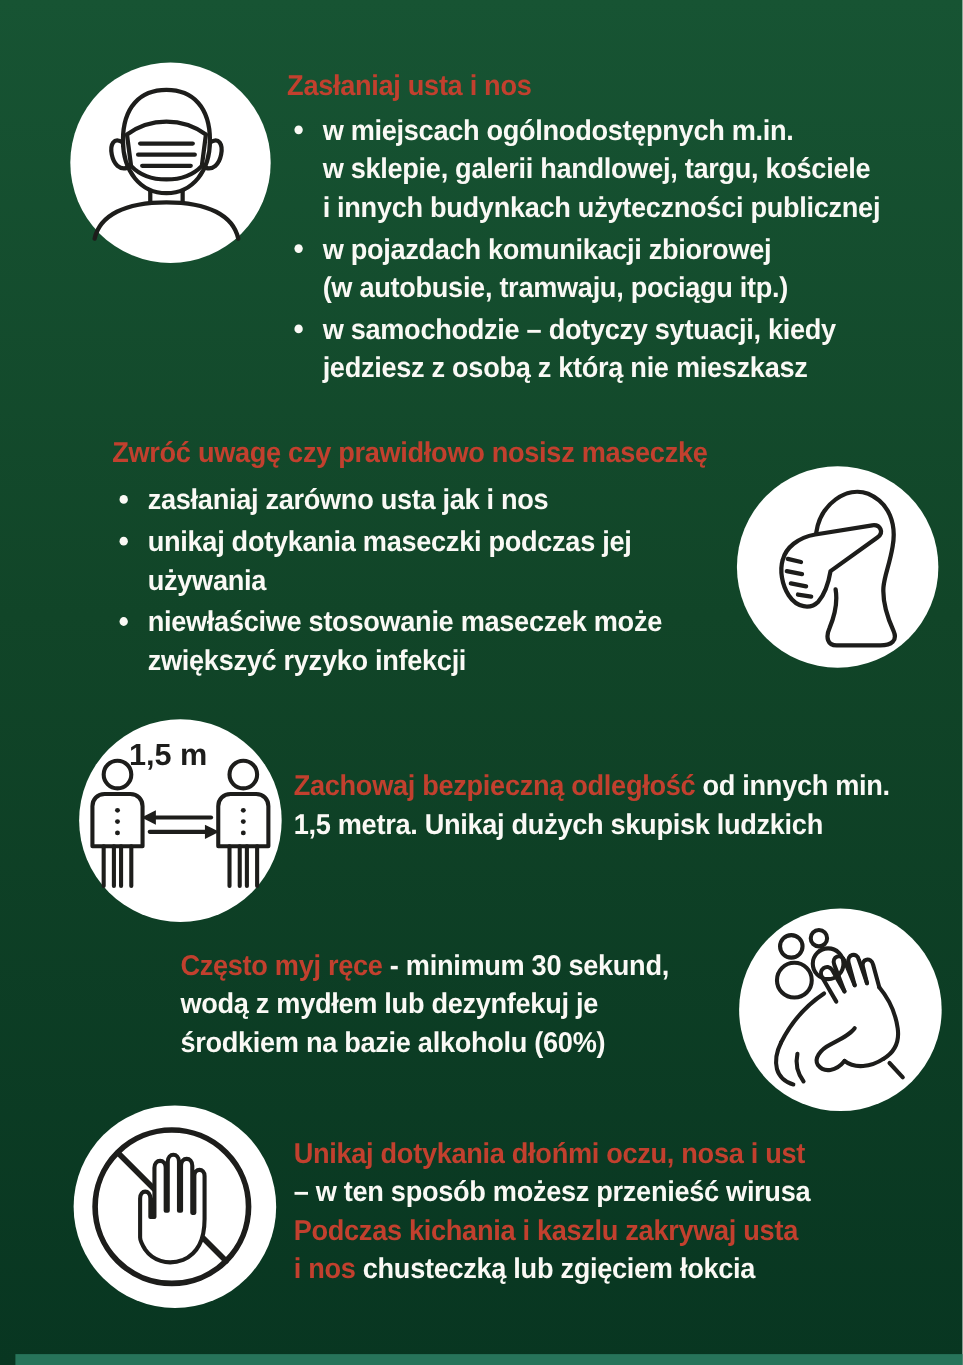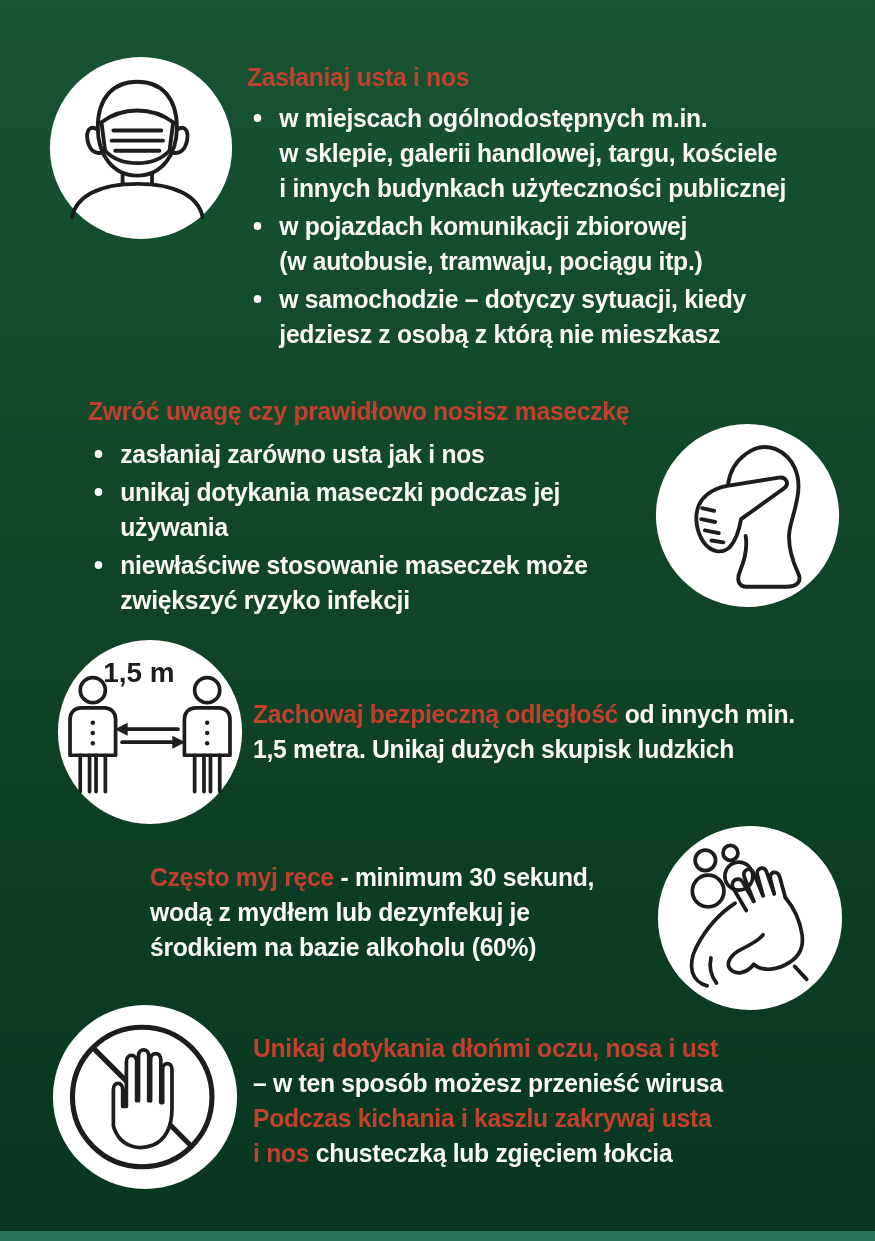--- a/index.html
+++ b/index.html
@@ -1,26 +1,26 @@
 <!DOCTYPE html>
 <html><head>
 <meta charset="utf-8">
 <style>
   html,body{margin:0;padding:0;}
   body{
     width:875px;height:1241px;overflow:hidden;position:relative;
     font-family:"Liberation Sans","DejaVu Sans",sans-serif;
     background:linear-gradient(180deg,#175433 0%,#114528 45%,#083621 100%);
   }
-  .poster{position:absolute;inset:0;}
+  .poster{position:absolute;inset:0;margin-left:14px;}
   .sec-icon{position:absolute;}
   .sec-icon svg{display:block;width:100%;height:100%;}
   .icon1{left:49px;top:56px;width:184px;height:184px;}
   .icon2{left:655px;top:423px;width:185px;height:185px;}
-  .icon3{left:57px;top:639px;width:186px;height:186px;}
+  .icon3{left:57px;top:653px;width:186px;height:186px;}
   .icon4{left:657px;top:825px;width:186px;height:186px;}
   .icon5{left:52px;top:1004px;width:186px;height:186px;}
   .textblock{
     position:absolute;font-weight:bold;font-size:26px;line-height:35px;
     letter-spacing:-0.3px;color:#faf9f5;
     transform:scaleX(0.95);transform-origin:0 0;
   }
   .text1{left:247px;top:60px;width:630px;}
   .text2{left:88px;top:394px;width:610px;}
   .text3{left:253px;top:697px;width:630px;}

